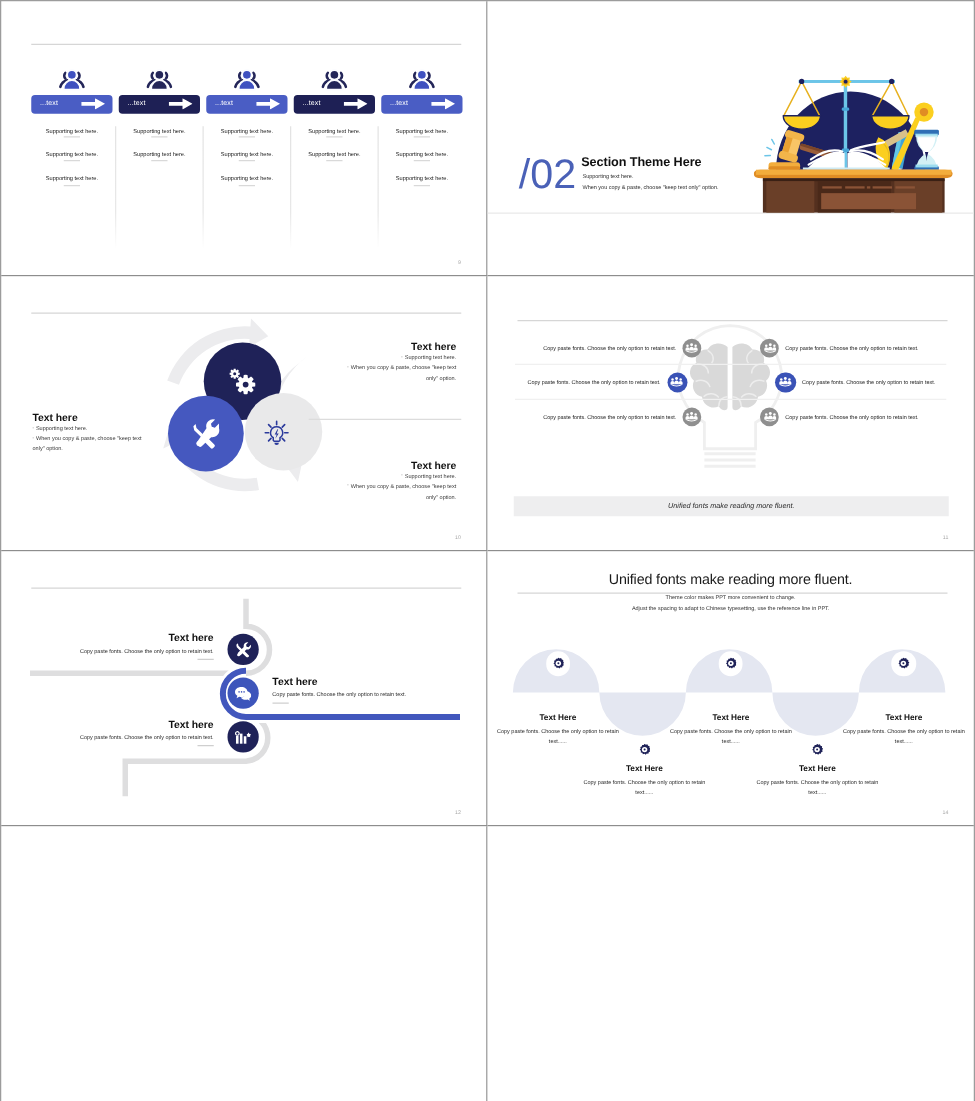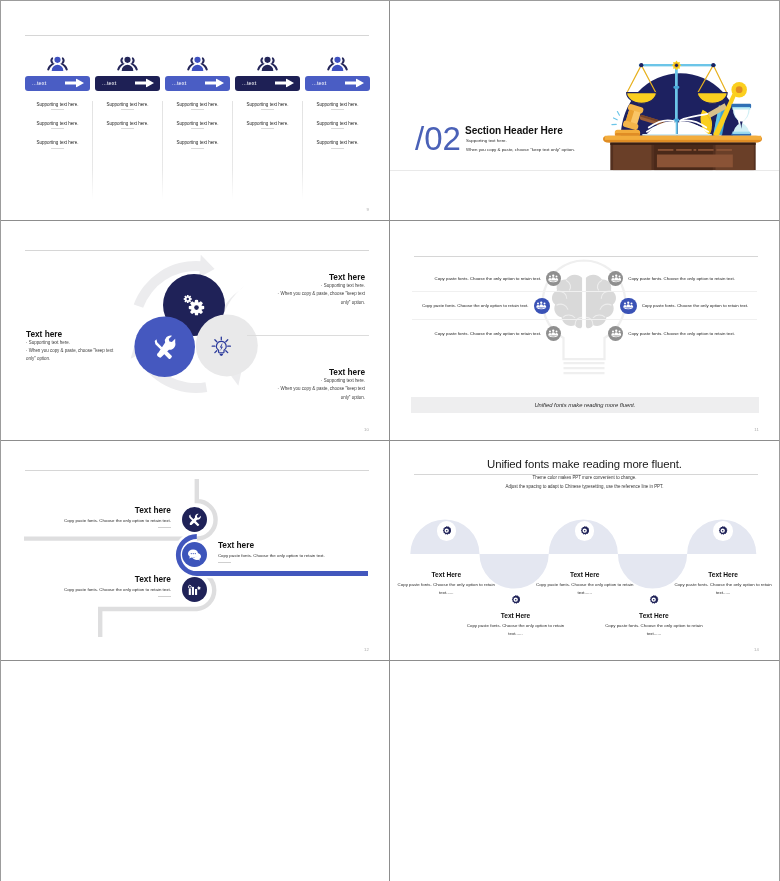--- a/index.html
+++ b/index.html
@@ -217,21 +217,21 @@
          <div class="t">Supporting text here.</div>
          <div class="dash"></div>
        </div>
        </div>
         </div>
       <div class="pagenum">9</div>
     </div>
     <div class="slide r">
       <div class="sh-rule"></div>
       <div class="sh-num">/02</div>
-      <div class="sh-title">Section Header Here</div>
+      <div class="sh-title">Section Theme Here</div>
       <div class="sh-sub">Supporting text here.</div>
       <div class="sh-note">When you copy &amp; paste, choose "keep text only" option.</div>
 
 <svg class="sh-art" viewBox="0 0 350 258">
   <defs>
             <clipPath id="deskclip">
               <rect x="0" y="0" width="350" height="181"></rect>
             </clipPath>
           </defs>
   <g clip-path="url(#deskclip)">

